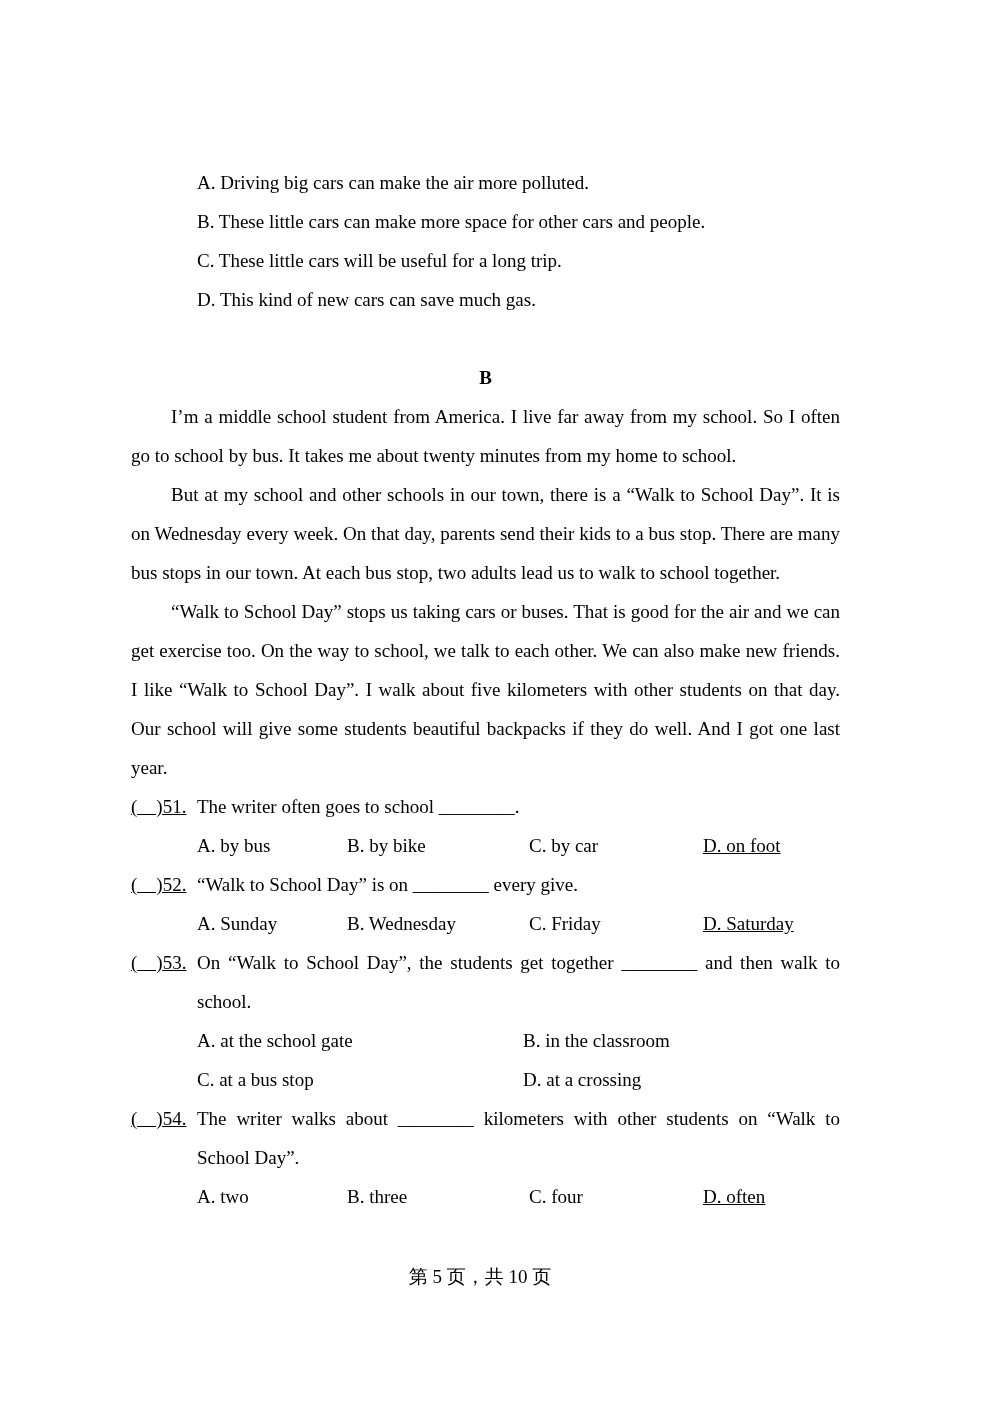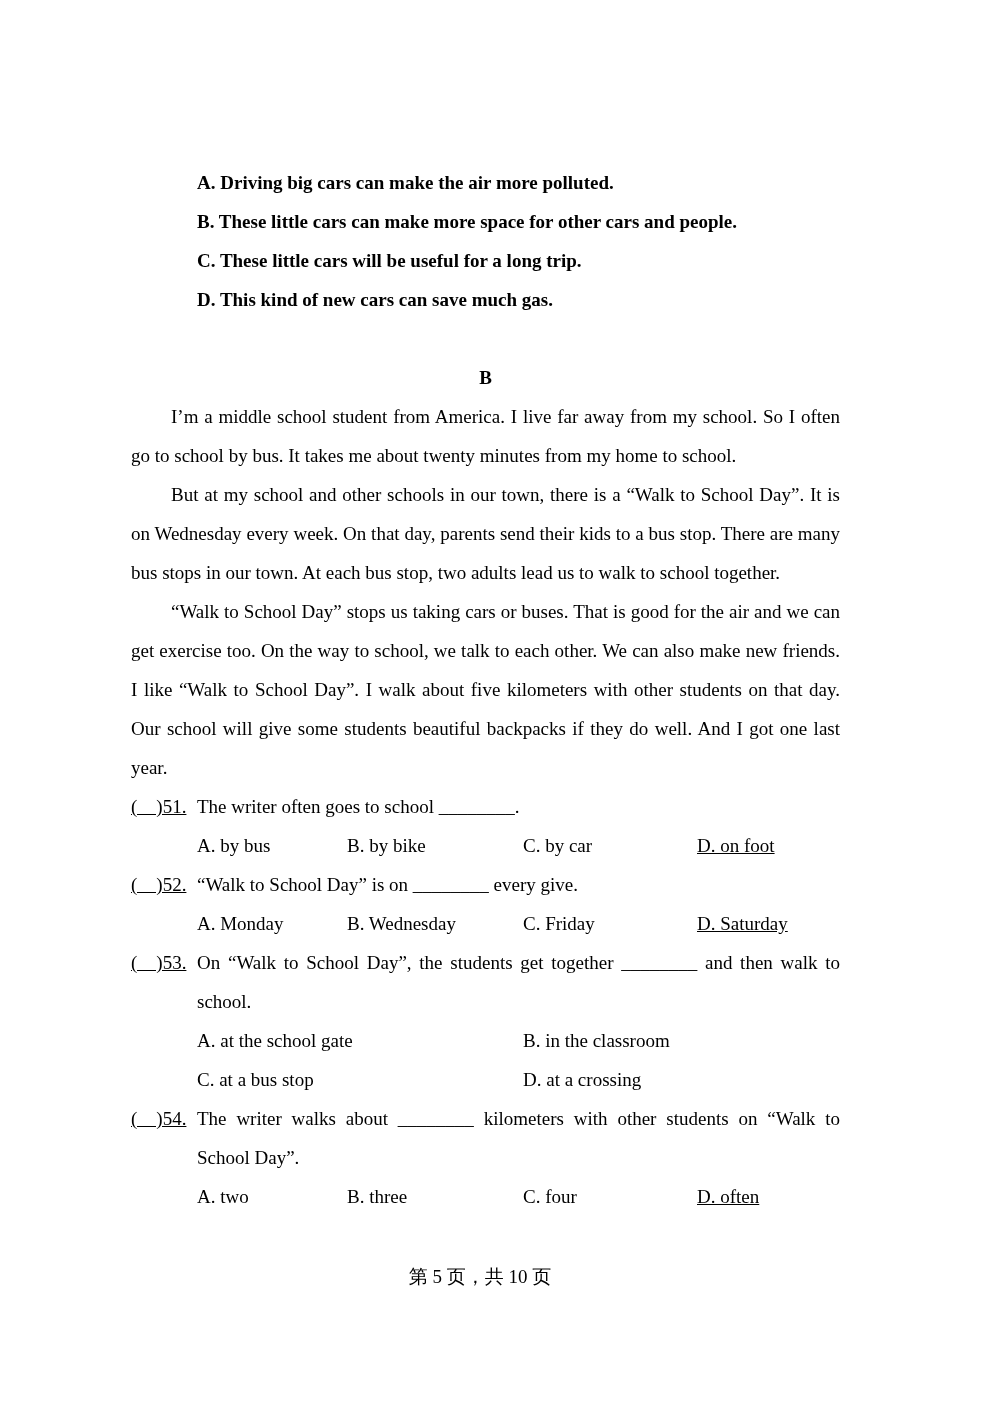--- a/index.html
+++ b/index.html
@@ -20,21 +20,20 @@
   }
   .content {
     position: absolute;
     left: 131px;
     top: 163px;
     width: 709px;
   }
   .lead-opt {
     padding-left: 66px;
     white-space: nowrap;
-    font-weight: bold;
   }
   .spacer-line {
     height: 39px;
   }
   .section-heading {
     text-align: center;
     font-weight: bold;
   }
   .para {
     margin: 0;
@@ -55,21 +54,21 @@
   .opt-row {
     padding-left: 66px;
     white-space: nowrap;
   }
   .opt-row .o {
     display: inline-block;
     vertical-align: top;
   }
   .cols4 .o1 { width: 150px; }
   .cols4 .o2 { width: 176px; }
-  .cols4 .o3 { width: 174px; }
+  .cols4 .o3 { width: 174px; margin-left: 6px; }
   .cols4 .o4 { width: auto; text-decoration: underline; }
   .cols2 .o1 { width: 326px; }
   .cols2 .o2 { width: auto; }
   .page-footer {
     position: absolute;
     left: 0;
     top: 1257px;
     width: 960px;
     text-align: center;
   }
@@ -92,21 +91,21 @@
   <p class="para">But at my school and other schools in our town, there is a “Walk to School Day”. It is on Wednesday every week. On that day, parents send their kids to a bus stop. There are many bus stops in our town. At each bus stop, two adults lead us to walk to school together.</p>
   <p class="para">“Walk to School Day” stops us taking cars or buses. That is good for the air and we can get exercise too. On the way to school, we talk to each other. We can also make new friends. I like “Walk to School Day”. I walk about five kilometers with other students on that day. Our school will give some students beautiful backpacks if they do well. And I got one last year.</p>
 
   <div class="q-line"><span class="q-prefix">(&nbsp;&nbsp;&nbsp;&nbsp;)51.</span><span>The writer often goes to school ________.</span></div>
   <div class="opt-row cols4">
     <span class="o o1">A. by bus</span><span class="o o2">B. by bike</span><span class="o o3">C. by car</span><span class="o o4">D. on foot</span>
   </div>
 
   <div class="q-line"><span class="q-prefix">(&nbsp;&nbsp;&nbsp;&nbsp;)52.</span><span>“Walk to School Day” is on ________ every give.</span></div>
   <div class="opt-row cols4">
-    <span class="o o1">A. Monday</span><span class="o o2">B. Wednesday</span><span class="o o3">C. Friday</span><span class="o o4">D. Saturday</span>
+    <span class="o o1">A. Sunday</span><span class="o o2">B. Wednesday</span><span class="o o3">C. Friday</span><span class="o o4">D. Saturday</span>
   </div>
 
   <div class="q-line"><span class="q-prefix">(&nbsp;&nbsp;&nbsp;&nbsp;)53.</span><span>On “Walk to School Day”, the students get together ________ and then walk to school.</span></div>
   <div class="opt-row cols2">
     <span class="o o1">A. at the school gate</span><span class="o o2">B. in the classroom</span>
   </div>
   <div class="opt-row cols2">
     <span class="o o1">C. at a bus stop</span><span class="o o2">D. at a crossing</span>
   </div>
 

